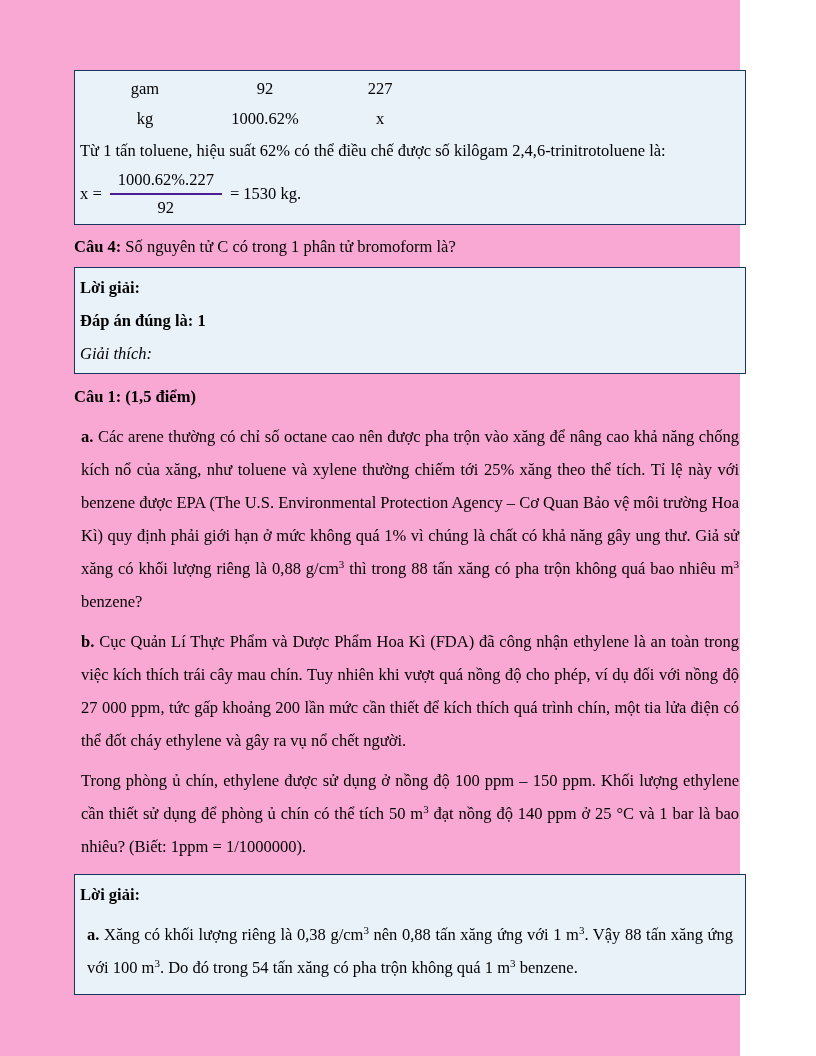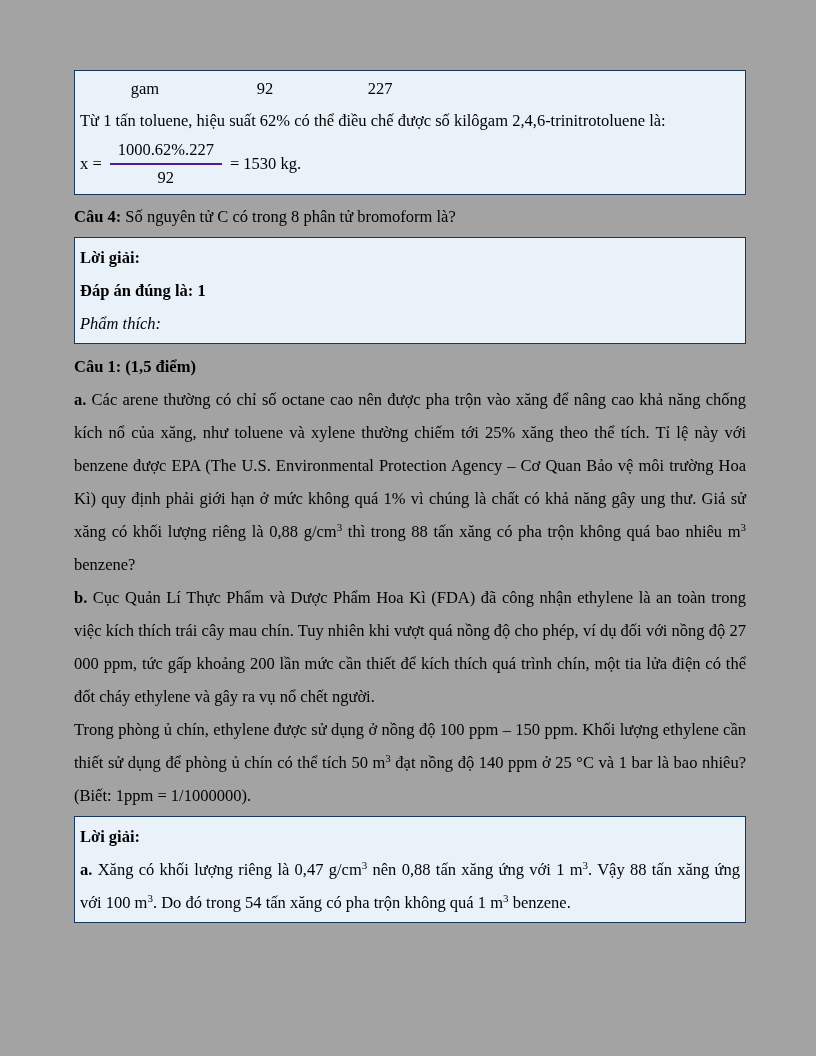--- a/index.html
+++ b/index.html
@@ -10,23 +10,23 @@
   body {
     width: 816px;
     height: 1056px;
     overflow: hidden;
     font-family: "Liberation Serif", "DejaVu Serif", serif;
     font-size: 16.5px;
     color: #000000;
   }
   .page {
     position: relative;
-    width: 816px;
+    width: 740px;
     height: 1056px;
-    background: #a3a3a3;
+    background: #f9a8d4;
   }
   .content {
     position: absolute;
     left: 74px;
     top: 70px;
     width: 672px;
   }
   .box {
     background: #e9f1f9;
     border: 1px solid #17365d;
@@ -43,21 +43,21 @@
   .tc.c2 { width: 110px; }
   .tc.c3 { width: 120px; }
   p {
     margin: 0;
     line-height: 33px;
   }
   .stmt { text-align: justify; }
   .para {
     text-align: justify;
     line-height: 33px;
-    margin: 0;
+    margin: 7px;
   }
   .q { line-height: 31px; margin: 2px 0 5px 0; }
   .h { font-weight: bold; line-height: 33px; }
   .formula {
     display: flex;
     align-items: center;
     min-height: 54px;
     line-height: normal;
   }
   .frac {
@@ -83,48 +83,53 @@
 
 <div class="page">
   <div class="content">
 
     <div class="box">
       <div class="trow">
         <span class="tc c1">gam</span>
         <span class="tc c2">92</span>
         <span class="tc c3">227</span>
       </div>
+      <div class="trow">
+        <span class="tc c1">kg</span>
+        <span class="tc c2">1000.62%</span>
+        <span class="tc c3">x</span>
+      </div>
       <p class="stmt">Từ 1 tấn toluene, hiệu suất 62% có thể điều chế được số kilôgam 2,4,6-trinitrotoluene là:</p>
       <div class="formula">
         <span>x =</span>
         <span class="frac">
           <span class="num">1000.62%.227</span>
           <span class="den">92</span>
         </span>
         <span>= 1530 kg.</span>
       </div>
     </div>
 
-    <p class="q"><b>Câu 4:</b> <span>Số nguyên tử C có trong 8 phân tử bromoform là?</span></p>
+    <p class="q"><b>Câu 4:</b> <span>Số nguyên tử C có trong 1 phân tử bromoform là?</span></p>
 
     <div class="box">
       <p><b>Lời giải:</b></p>
       <p><b>Đáp án đúng là: 1</b></p>
-      <p><i>Phẩm thích:</i></p>
+      <p><i>Giải thích:</i></p>
     </div>
 
     <p class="h">Câu 1: (1,5 điểm)</p>
 
     <p class="para"><b>a.</b><span> Các arene thường có chỉ số octane cao nên được pha trộn vào xăng để nâng cao khả năng chống kích nổ của xăng, như toluene và xylene thường chiếm tới 25% xăng theo thể tích. Tỉ lệ này với benzene được EPA (The U.S. Environmental Protection Agency – Cơ Quan Bảo vệ môi trường Hoa Kì) quy định phải giới hạn ở mức không quá 1% vì chúng là chất có khả năng gây ung thư. Giả sử xăng có khối lượng riêng là 0,88 g/cm</span><sup>3</sup><span> thì trong 88 tấn xăng có pha trộn không quá bao nhiêu m</span><sup>3</sup><span> benzene?</span></p>
 
     <p class="para"><b>b.</b><span> Cục Quản Lí Thực Phẩm và Dược Phẩm Hoa Kì (FDA) đã công nhận ethylene là an toàn trong việc kích thích trái cây mau chín. Tuy nhiên khi vượt quá nồng độ cho phép, ví dụ đối với nồng độ 27 000 ppm, tức gấp khoảng 200 lần mức cần thiết để kích thích quá trình chín, một tia lửa điện có thể đốt cháy ethylene và gây ra vụ nổ chết người.</span></p>
 
     <p class="para"><span>Trong phòng ủ chín, ethylene được sử dụng ở nồng độ 100 ppm – 150 ppm. Khối lượng ethylene cần thiết sử dụng để phòng ủ chín có thể tích 50 m</span><sup>3</sup><span> đạt nồng độ 140 ppm ở 25 °C và 1 bar là bao nhiêu? (Biết: 1ppm = 1/1000000).</span></p>
 
     <div class="gap-sm"></div>
 
     <div class="box">
       <p><b>Lời giải:</b></p>
-      <p class="para"><b>a.</b><span> Xăng có khối lượng riêng là 0,47 g/cm</span><sup>3</sup><span> nên 0,88 tấn xăng ứng với 1 m</span><sup>3</sup><span>. Vậy 88 tấn xăng ứng với 100 m</span><sup>3</sup><span>. Do đó trong 54 tấn xăng có pha trộn không quá 1 m</span><sup>3</sup><span> benzene.</span></p>
+      <p class="para"><b>a.</b><span> Xăng có khối lượng riêng là 0,38 g/cm</span><sup>3</sup><span> nên 0,88 tấn xăng ứng với 1 m</span><sup>3</sup><span>. Vậy 88 tấn xăng ứng với 100 m</span><sup>3</sup><span>. Do đó trong 54 tấn xăng có pha trộn không quá 1 m</span><sup>3</sup><span> benzene.</span></p>
     </div>
 
   </div>
 </div>
 
 </body></html>

